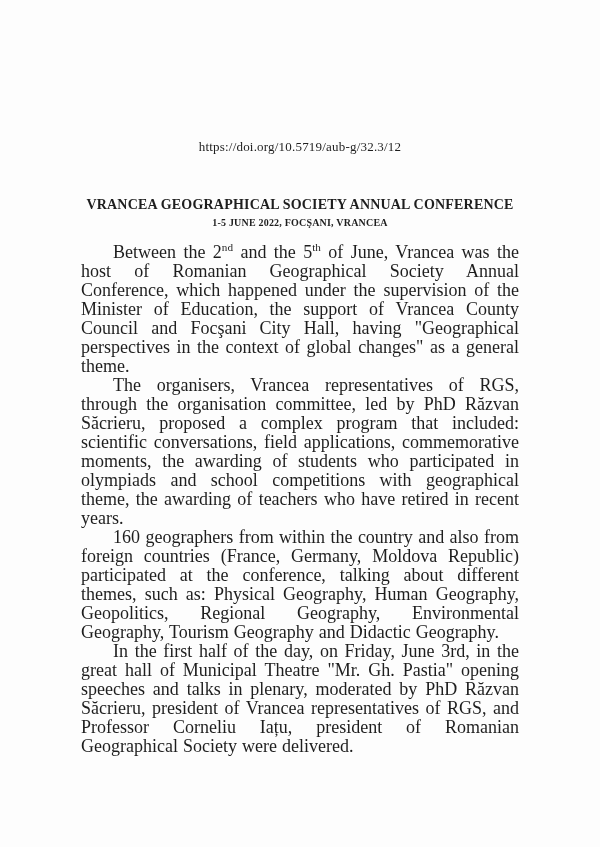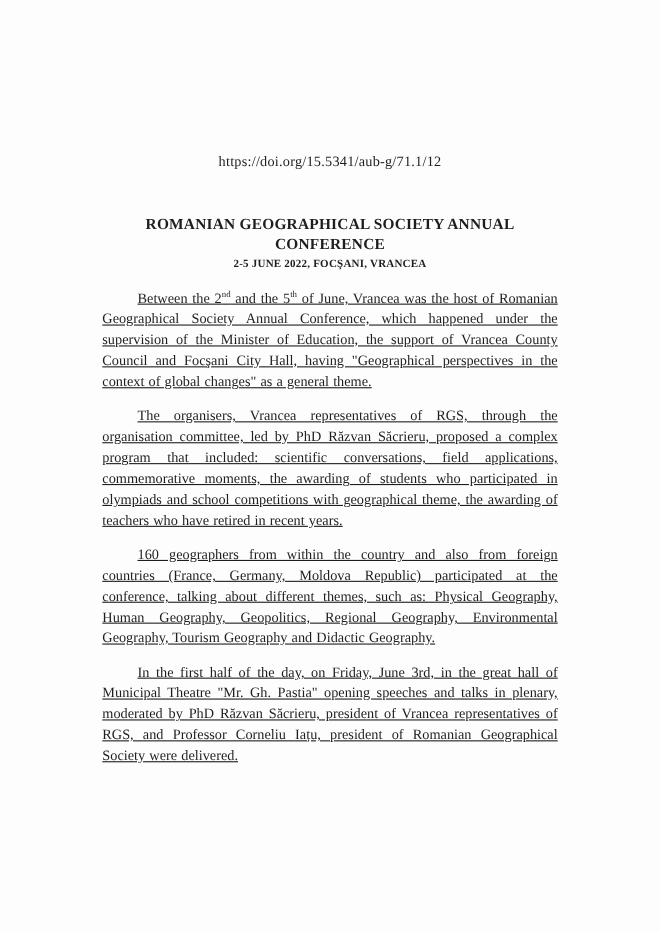--- a/index.html
+++ b/index.html
@@ -40,40 +40,39 @@
     text-align: center;
     font-size: 10px;
     line-height: 13px;
     font-weight: bold;
     letter-spacing: 0.2px;
   }
   .body-text {
     margin-top: 14px;
   }
   .para {
-    margin: 12px;
+    margin: 0;
     text-align: justify;
     text-indent: 32px;
-    font-size: 13px;
+    font-size: 18px;
     line-height: 19px;
     word-spacing: 0.5px;
-    text-decoration: underline;
   }
   .para sup {
     font-size: 0.62em;
     line-height: 0;
     vertical-align: super;
   }
 </style>
 </head>
 <body style="background: rgb(253, 253, 253);">
 
 <div class="page" style="color: rgb(30, 30, 30);">
-  <div class="doi">https://doi.org/15.5341/aub-g/71.1/12</div>
-  <h1 class="title">ROMANIAN GEOGRAPHICAL SOCIETY ANNUAL CONFERENCE</h1>
-  <h2 class="subtitle">2-5 JUNE 2022, FOCŞANI, VRANCEA</h2>
+  <div class="doi">https://doi.org/10.5719/aub-g/32.3/12</div>
+  <h1 class="title">VRANCEA GEOGRAPHICAL SOCIETY ANNUAL CONFERENCE</h1>
+  <h2 class="subtitle">1-5 JUNE 2022, FOCŞANI, VRANCEA</h2>
   <div class="body-text">
       <p class="para"><span>Between the 2</span><sup>nd</sup><span> and the 5</span><sup>th</sup><span> of June, Vrancea was the host of Romanian Geographical Society Annual Conference, which happened under the supervision of the Minister of Education, the support of Vrancea County Council and Focşani City Hall, having "Geographical perspectives in the context of global changes" as a general theme.</span></p>
       <p class="para"><span>The organisers, Vrancea representatives of RGS, through the organisation committee, led by PhD Răzvan Săcrieru, proposed a complex program that included: scientific conversations, field applications, commemorative moments, the awarding of students who participated in olympiads and school competitions with geographical theme, the awarding of teachers who have retired in recent years.</span></p>
       <p class="para"><span>160 geographers from within the country and also from foreign countries (France, Germany, Moldova Republic) participated at the conference, talking about different themes, such as: Physical Geography, Human Geography, Geopolitics, Regional Geography, Environmental Geography, Tourism Geography and Didactic Geography.</span></p>
       <p class="para"><span>In the first half of the day, on Friday, June 3rd, in the great hall of Municipal Theatre "Mr. Gh. Pastia" opening speeches and talks in plenary, moderated by PhD Răzvan Săcrieru, president of Vrancea representatives of RGS, and Professor Corneliu Iațu, president of Romanian Geographical Society were delivered.</span></p>
     </div>
 </div>
 
 </body></html>

